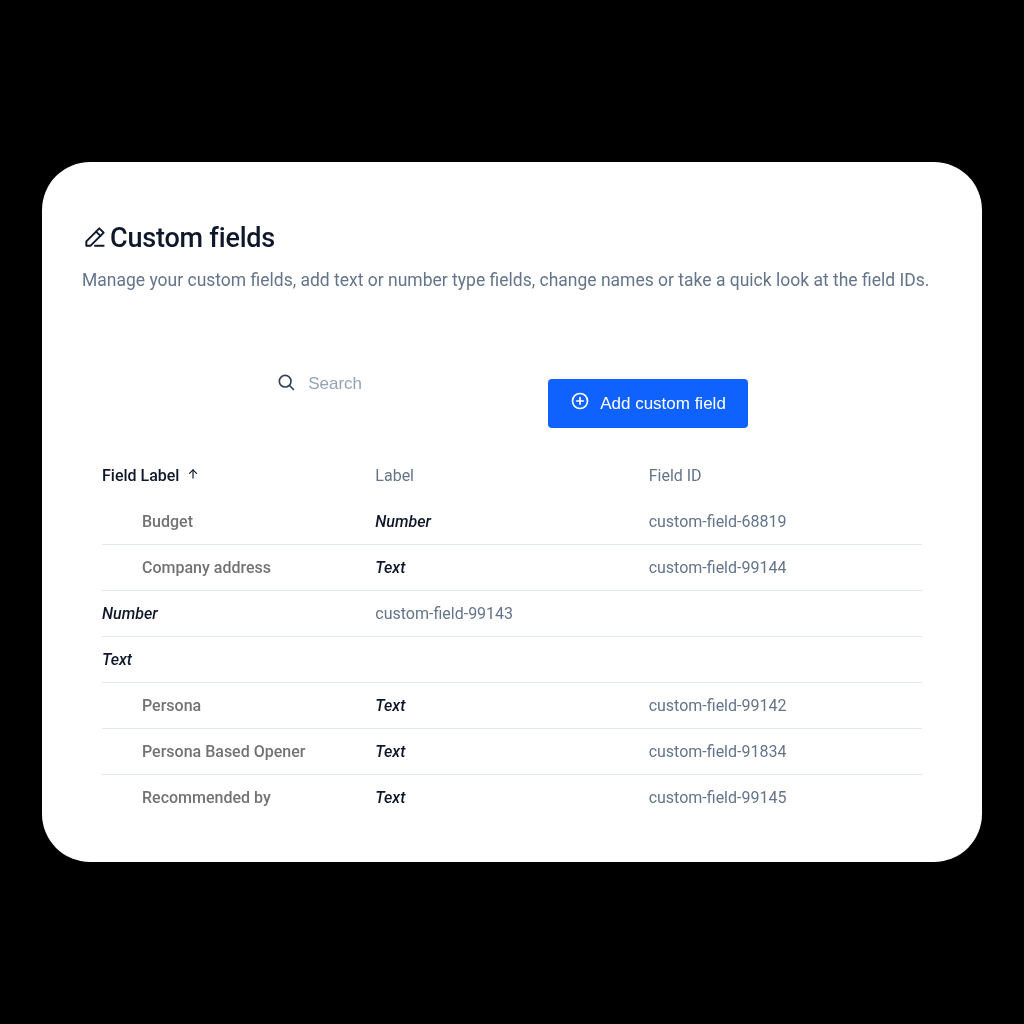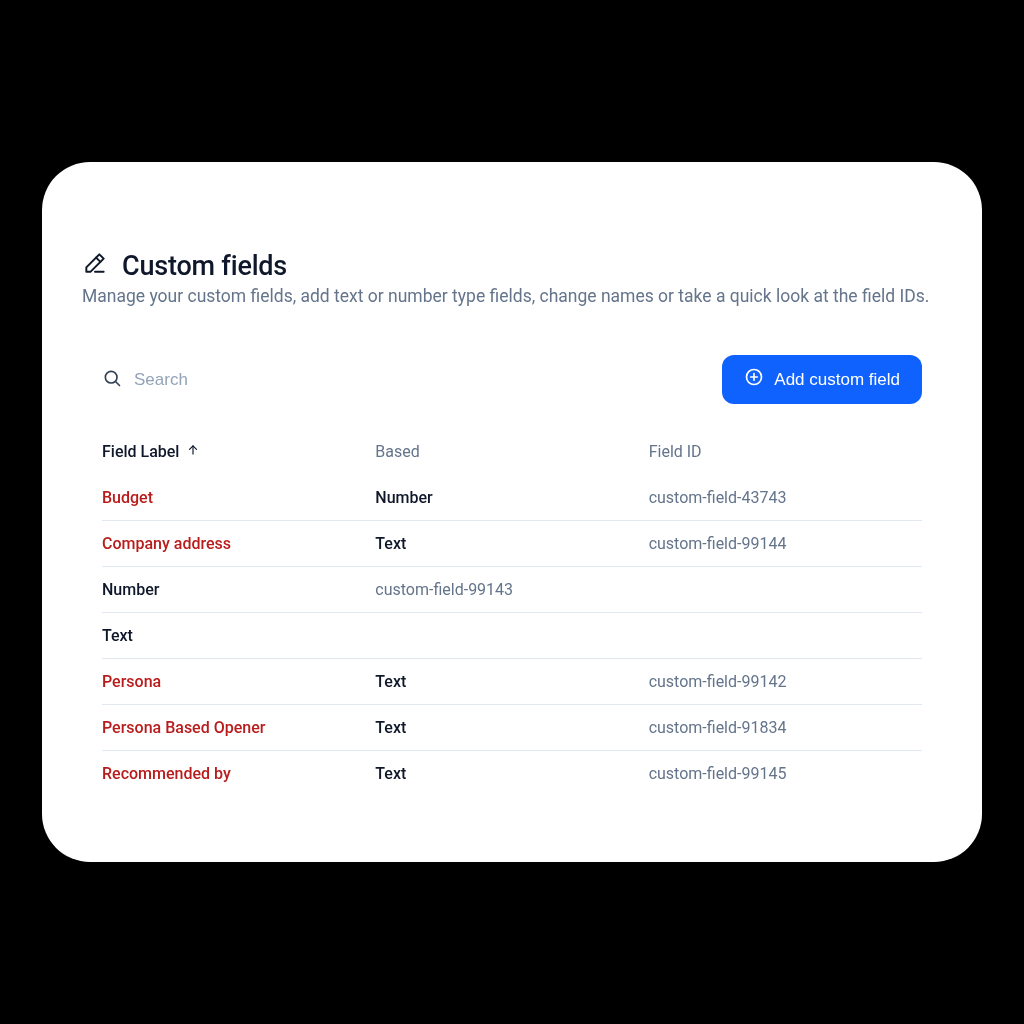--- a/index.html
+++ b/index.html
@@ -14,43 +14,42 @@
   .card {
     width: 940px;
     height: 700px;
     background: #fff;
     border-radius: 48px;
     padding: 60px 40px 40px 40px;
     box-shadow: 0 6px 24px rgba(0,0,0,.25);
   }
   .header-row {
     display: flex;
-    align-items: flex-start;
-    gap: 14px;
-    margin-top: 28px;
+    align-items: flex-end;
+    gap: 2px;
   }
   .edit-icon svg { width: 26px; height: 26px; stroke: #0f172a; }
   .page-title {
     font-size: 27px;
     font-weight: 500;
     color: #0f172a;
     letter-spacing: -0.2px;
   }
   .subtitle {
-    margin-top: 2px;
+    margin-top: 14px;
     font-size: 17.5px;
     color: #64748b;
     line-height: 1.45;
   }
   .toolbar {
     margin-top: 46px;
     padding: 0 20px;
     display: flex;
     align-items: center;
-    justify-content: space-between;
+    justify-content: center;
   }
   .search-wrap {
     display: flex;
     align-items: center;
     gap: 12px;
   }
   .search-icon svg { width: 20px; height: 20px; stroke: #334155; }
   .search-input {
     border: none;
     outline: none;
@@ -60,25 +59,26 @@
     background: transparent;
   }
   .search-input::placeholder { color: #94a3b8; }
   .add-btn {
     display: inline-flex;
     align-items: center;
     gap: 10px;
     background: #1062fe;
     color: #fff;
     border: none;
-    border-radius: 12px;
+    border-radius: 4px;
     padding: 12px 22px;
     font-size: 17px;
     font-weight: 500;
     cursor: pointer;
+    margin-top: 40px;
   }
   .add-btn svg { width: 20px; height: 20px; stroke: #fff; }
   .table {
     margin-top: 28px;
     padding: 0 20px;
   }
   .thead, .trow {
     display: grid;
     grid-template-columns: 1.35fr 1.35fr 1.35fr;
     align-items: center;
@@ -95,22 +95,22 @@
     gap: 7px;
   }
   .th-muted { color: #64748b; font-weight: 400; }
   .sort-arrow svg { width: 14px; height: 14px; stroke: #0f172a; }
   .trow {
     padding: 13px 0;
     border-bottom: 1px solid #e2e8f0;
     font-size: 16px;
   }
   .trow:last-child { border-bottom: none; }
-  .cell-label { color: #b91c1c; font-weight: 500; }
-  .cell-type  { color: #0f172a; font-weight: 500; }
+  .cell-label { color: #737373; font-weight: 500; margin-left: 40px; }
+  .cell-type  { color: #0f172a; font-weight: 500; font-style: italic; }
   .cell-id    { color: #64748b; }
 </style>
 </head>
 <body>
 
 <div class="card">
 
   <div class="header-row">
     <span class="edit-icon">
       <svg viewBox="0 0 24 24" fill="none" stroke-width="1.8" stroke-linecap="round" stroke-linejoin="round">
@@ -150,28 +150,28 @@
     <div class="thead">
       <div class="th-label">
         <span>Field Label</span>
         <span class="sort-arrow">
           <svg viewBox="0 0 24 24" fill="none" stroke-width="2" stroke-linecap="round" stroke-linejoin="round">
             <line x1="12" y1="19" x2="12" y2="5"></line>
               <polyline points="6 11 12 5 18 11"></polyline>
           </svg>
         </span>
       </div>
-      <div class="th-muted">Based</div>
+      <div class="th-muted">Label</div>
       <div class="th-muted">Field ID</div>
     </div>
     <div id="tbody">
         <div class="trow">
           <div class="cell-label">Budget</div>
           <div class="cell-type">Number</div>
-          <div class="cell-id">custom-field-43743</div>
+          <div class="cell-id">custom-field-68819</div>
         </div>
         <div class="trow">
           <div class="cell-label">Company address</div>
           <div class="cell-type">Text</div>
           <div class="cell-id">custom-field-99144</div>
         </div>
         <div class="trow">
           <div class="cell-type">Number</div>
           <div class="cell-id">custom-field-99143</div>
         </div>

